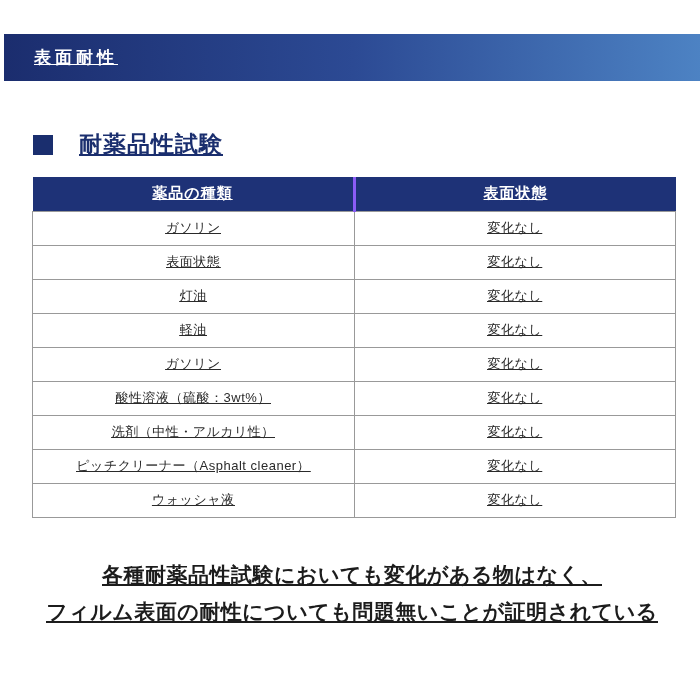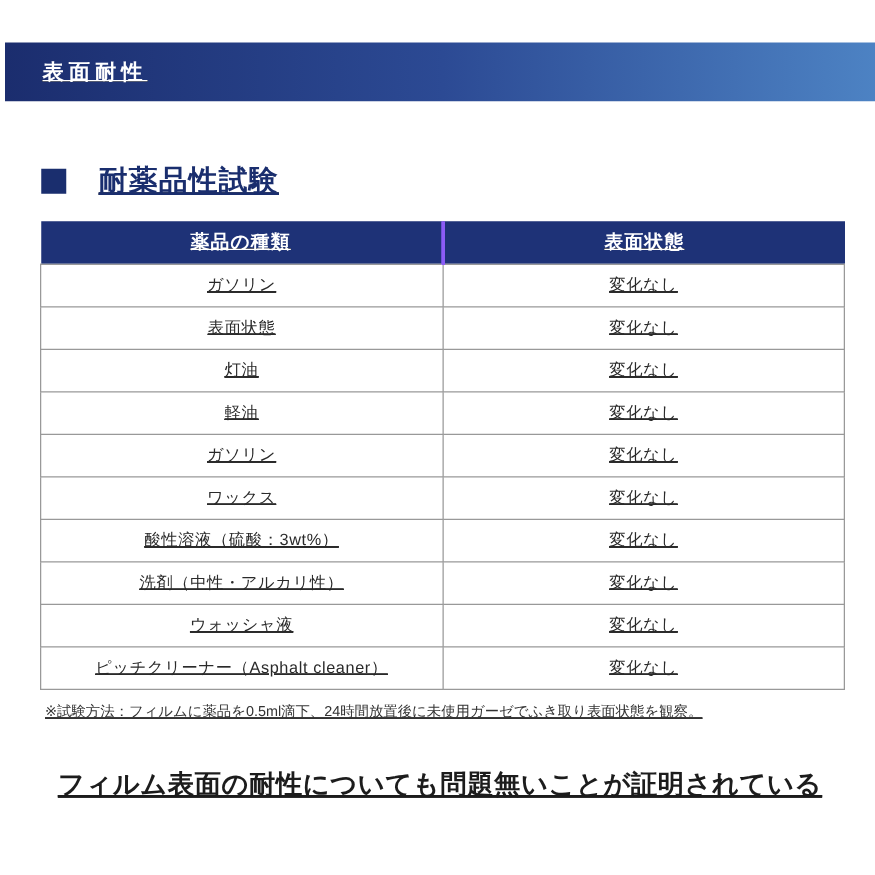--- a/index.html
+++ b/index.html
@@ -126,41 +126,37 @@
       </tr>
       <tr>
         <td>軽油</td>
         <td>変化なし</td>
       </tr>
       <tr>
         <td>ガソリン</td>
         <td>変化なし</td>
       </tr>
       <tr>
-        <td>ワックス</td>
-        <td>変化なし</td>
-      </tr>
-      <tr>
         <td>酸性溶液（硫酸：3wt%）</td>
         <td>変化なし</td>
       </tr>
       <tr>
         <td>洗剤（中性・アルカリ性）</td>
         <td>変化なし</td>
       </tr>
       <tr>
-        <td>ウォッシャ液</td>
+        <td>ピッチクリーナー（Asphalt cleaner）</td>
         <td>変化なし</td>
       </tr>
       <tr>
-        <td>ピッチクリーナー（Asphalt cleaner）</td>
+        <td>ウォッシャ液</td>
         <td>変化なし</td>
       </tr>
     </tbody>
 </table>
 
 <div class="notes">
-  <div class="note-line1">※試験方法：フィルムに薬品を0.5ml滴下、24時間放置後に未使用ガーゼでふき取り表面状態を観察。</div>
 </div>
 
 <div class="conclusion">
+  <div>各種耐薬品性試験においても変化がある物はなく、</div>
   <div>フィルム表面の耐性についても問題無いことが証明されている</div>
 </div>
 
 </body></html>

